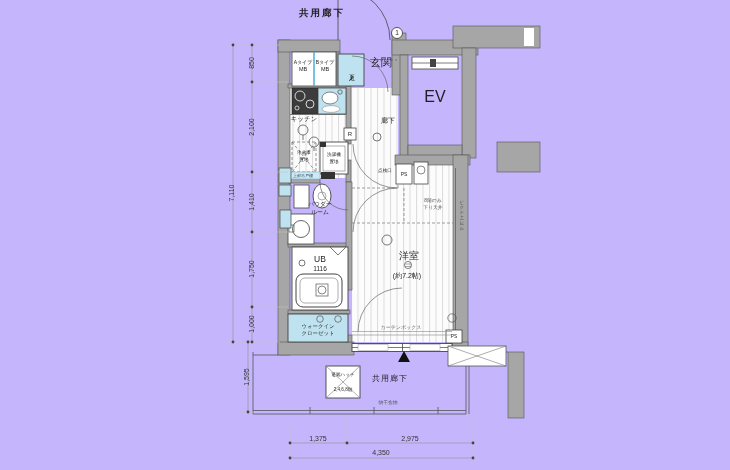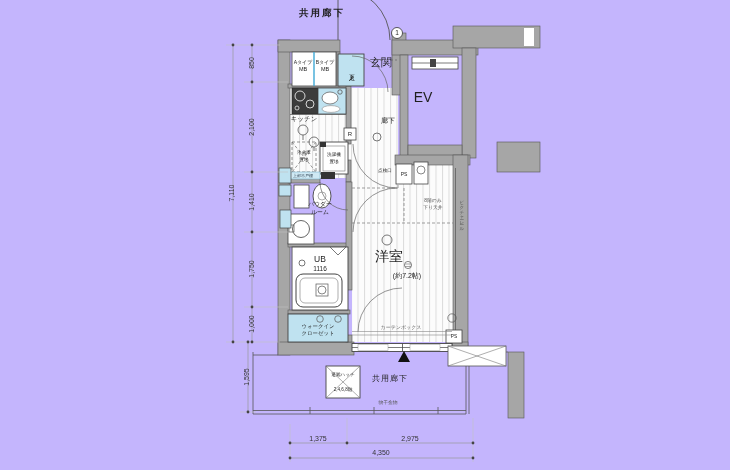--- a/index.html
+++ b/index.html
@@ -248,21 +248,21 @@
 
 <div class="lbl" style="left:322px;top:13px;font-size:9.5px;letter-spacing:2px;font-weight:bold;">共用廊下</div>
 
 <div class="lbl" style="left:303px;top:62px;font-size:5px;">Aタイプ</div>
 <div class="lbl" style="left:303px;top:70px;font-size:5.5px;">MB</div>
 <div class="lbl" style="left:325px;top:62px;font-size:5px;">Bタイプ</div>
 <div class="lbl" style="left:325px;top:70px;font-size:5.5px;">MB</div>
 <div class="lbl vert" style="left:351px;top:70px;font-size:5.8px;">下足入</div>
 <div class="lbl" style="left:381px;top:62px;font-size:11px;">玄関</div>
 <div class="lbl" style="left:397px;top:33px;font-size:6.5px;">1</div>
-<div class="lbl" style="left:423px;top:97px;font-size:14px;">EV</div>
+<div class="lbl" style="left:435px;top:97px;font-size:16px;">EV</div>
 
 <div class="lbl" style="left:304px;top:119px;font-size:6.5px;">キッチン</div>
 <div class="lbl" style="left:388px;top:120px;font-size:7px;">廊下</div>
 <div class="lbl" style="left:350px;top:134px;font-size:6px;">R</div>
 <div class="lbl" style="left:304px;top:153px;font-size:4.6px;">冷蔵庫</div>
 <div class="lbl" style="left:304px;top:160px;font-size:4.6px;">置場</div>
 <div class="lbl" style="left:334px;top:155px;font-size:4.6px;">洗濯機</div>
 <div class="lbl" style="left:334px;top:162px;font-size:4.6px;">置場</div>
 <div class="lbl" style="left:303px;top:175.5px;font-size:4px;color:#345;">上部吊戸棚</div>
 <div class="lbl" style="left:385px;top:171px;font-size:4.6px;">点検口</div>
@@ -272,21 +272,21 @@
 <div class="lbl" style="left:320px;top:259px;font-size:8.5px;">UB</div>
 <div class="lbl" style="left:320px;top:269px;font-size:6.5px;">1116</div>
 <div class="lbl" style="left:318px;top:327px;font-size:5.4px;">ウォークイン</div>
 <div class="lbl" style="left:318px;top:334px;font-size:5.4px;">クローゼット</div>
 
 <div class="lbl" style="left:404px;top:174px;font-size:5px;">PS</div>
 <div class="lbl" style="left:433px;top:201px;font-size:4.8px;color:#555;">8階のみ</div>
 <div class="lbl" style="left:433px;top:208px;font-size:4.8px;color:#555;">下り天井</div>
 <div class="lbl vert" style="left:461px;top:212px;font-size:4.6px;color:#555;">ピクチャーレール</div>
 
-<div class="lbl" style="left:389px;top:256px;font-size:14px;">洋室</div>
+<div class="lbl" style="left:409px;top:256px;font-size:10px;">洋室</div>
 <div class="lbl" style="left:407px;top:275px;font-size:7px;">(約7.2帖)</div>
 <div class="lbl" style="left:401px;top:327px;font-size:5px;color:#555;">カーテンボックス</div>
 <div class="lbl" style="left:454px;top:336.5px;font-size:4.8px;">PS</div>
 
 <div class="lbl" style="left:390px;top:379px;font-size:8px;letter-spacing:1px;">共用廊下</div>
 <div class="lbl" style="left:343px;top:375px;font-size:4.6px;">避難ハッチ</div>
 <div class="lbl" style="left:343px;top:390px;font-size:4.6px;">2,4,6,8階</div>
 <div class="lbl" style="left:388px;top:403px;font-size:4.8px;color:#555;">物干金物</div>
 
 <div class="lbl rot dim" style="left:251px;top:63px;font-size:7px;">850</div>

